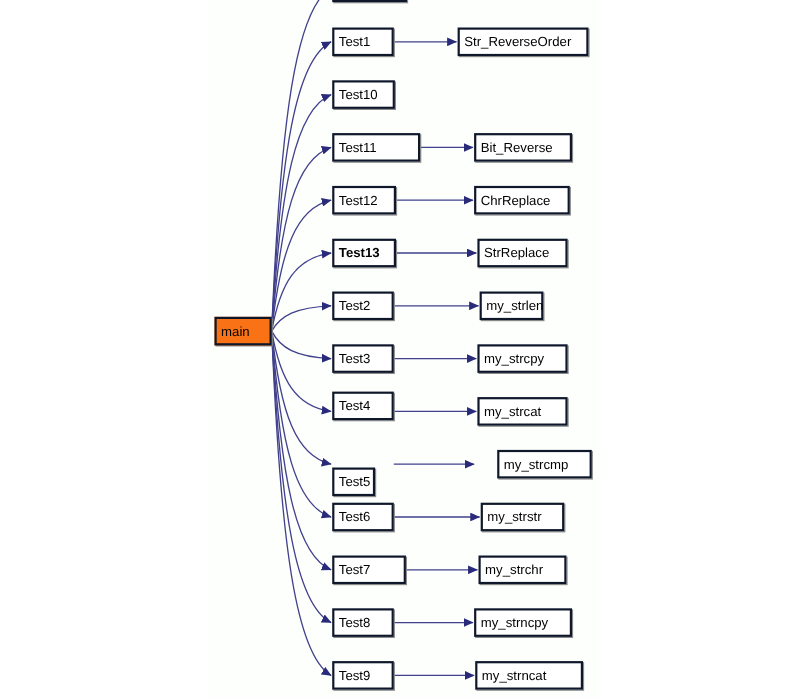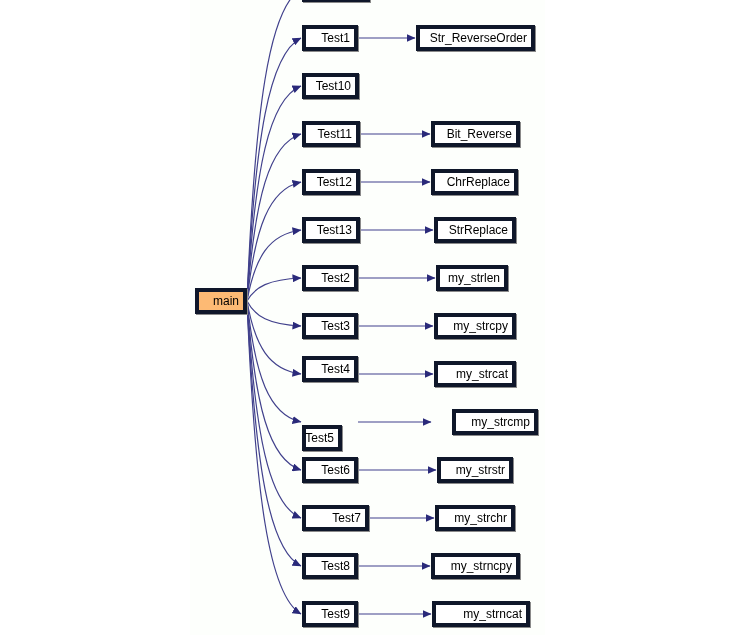--- a/index.html
+++ b/index.html
@@ -28,34 +28,33 @@
     left: 0;
     top: 0;
     width: 731px;
     height: 635px;
     pointer-events: none;
   }
   .node {
     position: absolute;
     box-sizing: border-box;
     height: 26px;
-    border: 4px solid #0f172a;
+    border: 2px solid #0f172a;
     background: #ffffff;
     box-shadow: 1px 1px 0 0 #8a8a8a;
     display: flex;
     align-items: center;
-    justify-content: flex-end;
+    justify-content: flex-start;
     font-size: 12px;
     color: #000000;
     line-height: 1;
     white-space: nowrap;
-    padding-left: 32px;
   }
   .node.root {
-    background: #fdba74;
+    background: #f97316;
   }
   .node-label {
     display: block;
     padding: 0 4px;
   }
 </style>
 </head>
 <body>
 
 <div id="canvas">
@@ -108,42 +107,42 @@
       </div>
       <div class="node" style="left: 302px; top: 25px; width: 56px;">
         <span class="node-label">Test1</span>
       </div>
       <div class="node" style="left: 416px; top: 25px; width: 119px;">
         <span class="node-label">Str_ReverseOrder</span>
       </div>
       <div class="node" style="left: 302px; top: 73px; width: 57px;">
         <span class="node-label">Test10</span>
       </div>
-      <div class="node" style="left: 302px; top: 121px; width: 58px;">
+      <div class="node" style="left: 302px; top: 121px; width: 80px;">
         <span class="node-label">Test11</span>
       </div>
       <div class="node" style="left: 431px; top: 121px; width: 89px;">
         <span class="node-label">Bit_Reverse</span>
       </div>
       <div class="node" style="left: 302px; top: 169px; width: 58px;">
         <span class="node-label">Test12</span>
       </div>
       <div class="node" style="left: 431px; top: 169px; width: 87px;">
         <span class="node-label">ChrReplace</span>
       </div>
-      <div class="node" style="left: 302px; top: 217px; width: 58px;">
+      <div class="node" style="left: 302px; top: 217px; width: 58px; font-weight: bold;">
         <span class="node-label">Test13</span>
       </div>
       <div class="node" style="left: 434px; top: 217px; width: 82px;">
         <span class="node-label">StrReplace</span>
       </div>
       <div class="node" style="left: 302px; top: 265px; width: 56px;">
         <span class="node-label">Test2</span>
       </div>
-      <div class="node" style="left: 436px; top: 265px; width: 72px;">
+      <div class="node" style="left: 436px; top: 265px; width: 58px;">
         <span class="node-label">my_strlen</span>
       </div>
       <div class="node" style="left: 302px; top: 313px; width: 56px;">
         <span class="node-label">Test3</span>
       </div>
       <div class="node" style="left: 434px; top: 313px; width: 82px;">
         <span class="node-label">my_strcpy</span>
       </div>
       <div class="node" style="left: 302px; top: 356px; width: 56px;">
         <span class="node-label">Test4</span>

